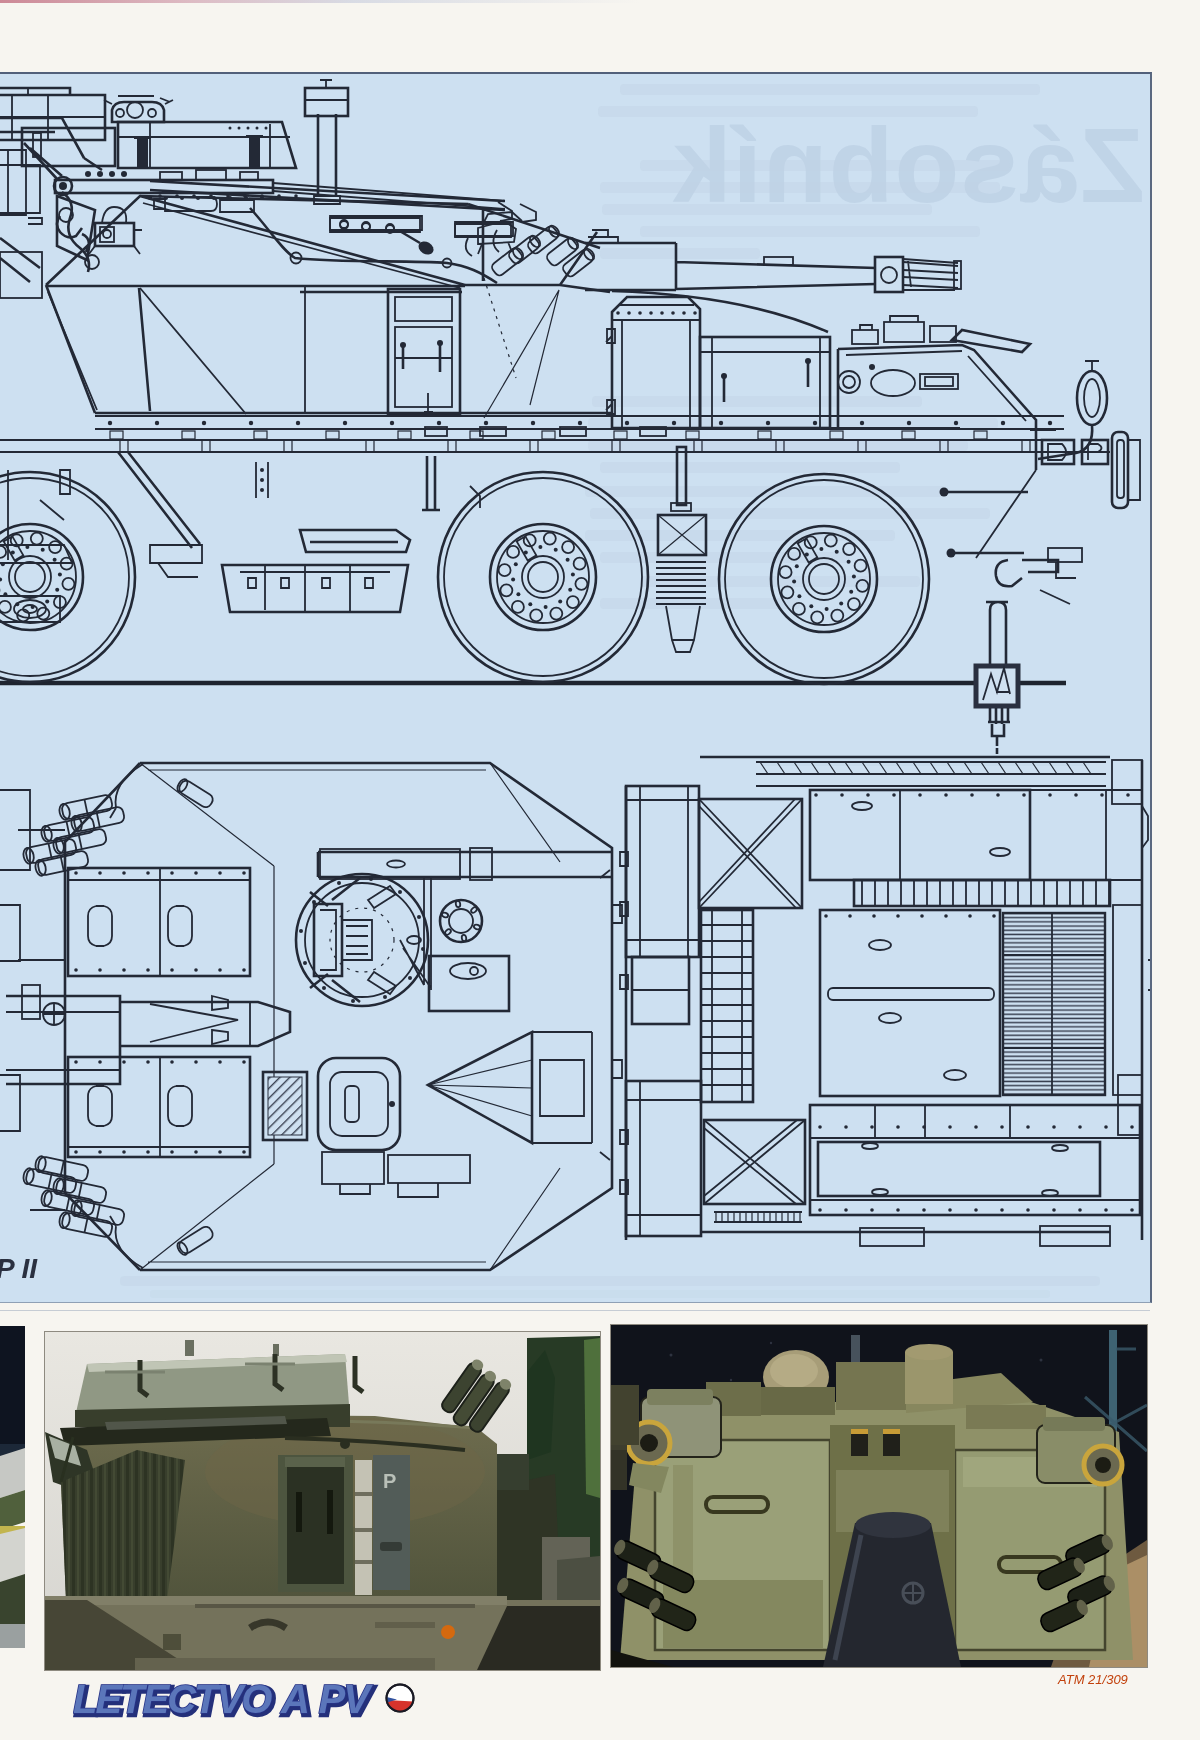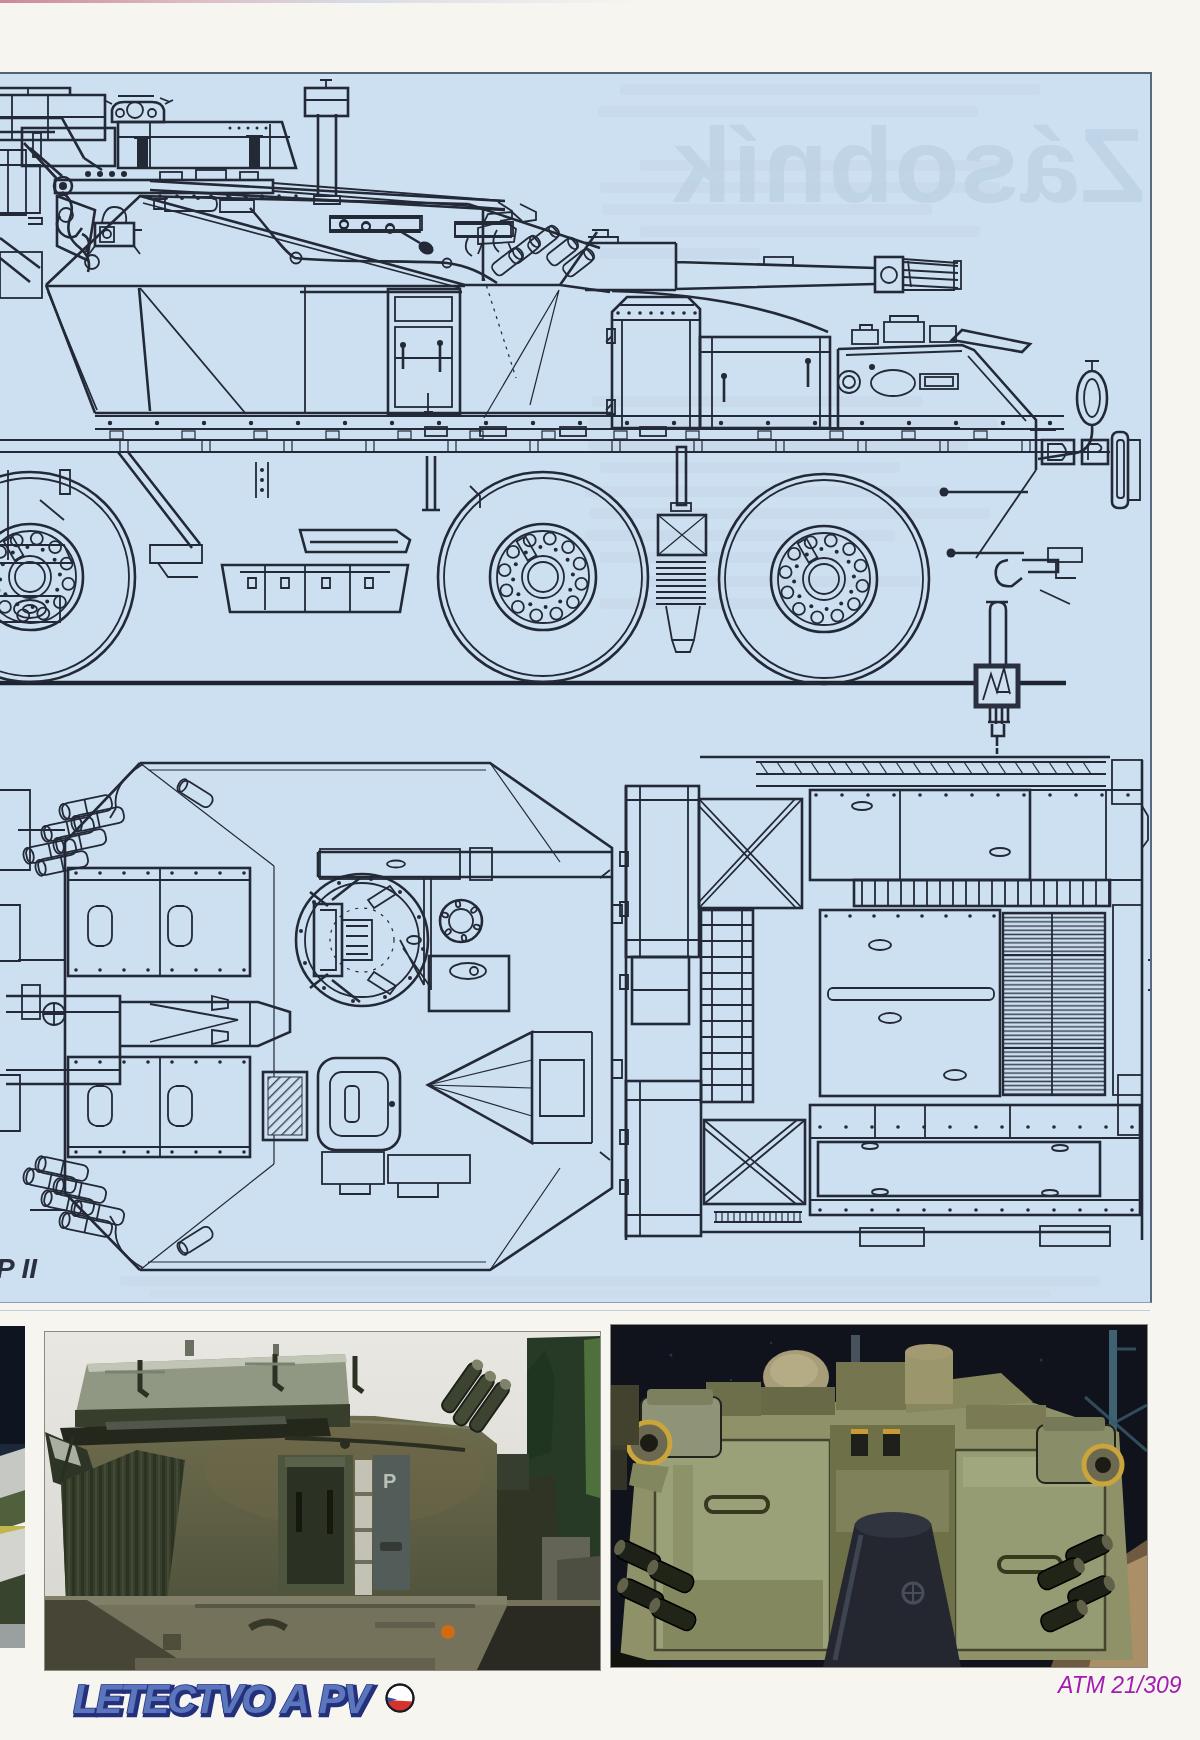--- a/index.html
+++ b/index.html
@@ -993,13 +993,13 @@
 </g>
 
 <g transform="translate(327,20)">
 <circle r="13.5" fill="#fff" stroke="#1a1a24" stroke-width="2"></circle>
 <path d="M-13.2,2 A13.5,13.5 0 0,0 13.2,3.5 Z" fill="#d6332c"></path>
 <path d="M-13.5,-1 L-3,1.5 L-13,4.5 Z" fill="#31519e"></path>
 <circle r="13.5" fill="none" stroke="#1a1a24" stroke-width="2"></circle>
 </g>
 </svg></div>
 
-<div class="abs" style="left:1058px;top:1672px;width:140px;height:22px;font-style:italic;font-size:23px;color:#a21caf">ATM 21/309</div>
+<div class="abs" style="left:1058px;top:1672px;width:140px;height:22px;font-style:italic;font-size:13px;color:#c2410c">ATM 21/309</div>
 
 </body></html>

